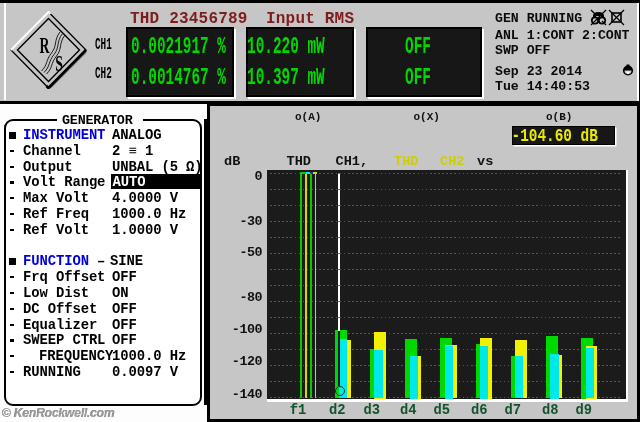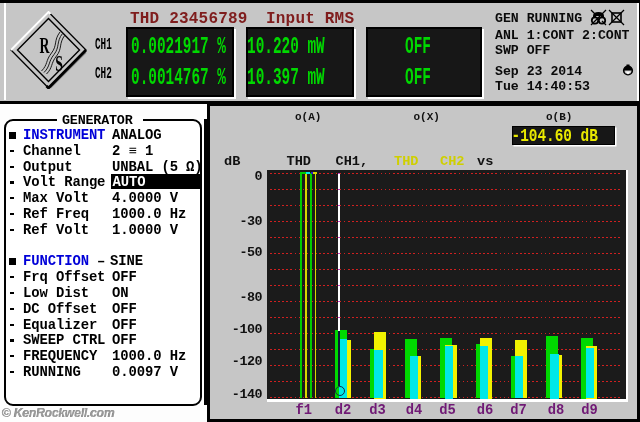--- a/index.html
+++ b/index.html
@@ -36,21 +36,21 @@
 .vtxt{position:absolute;line-height:17.5px;transform:scaleY(1.25);transform-origin:center;white-space:pre;top:1.5px}
 .leg{position:absolute;top:48.5px;font-size:13.6px;color:#111;white-space:pre}
 .ylw{color:#cfcf00}
 #plot{position:absolute;left:57.5px;top:64.5px;width:358.5px;height:229px;background:#1b1b1b;
  border-right:2.5px solid #fff;border-bottom:3px solid #fff}
 .gl{position:absolute;left:3px;width:352px;height:1.4px;
  background:repeating-linear-gradient(to right,#d02020 0,#d02020 1.6px,transparent 1.6px,transparent 4.1px)}
 .bar{position:absolute}
 .vline{position:absolute;top:3px;height:224.5px;width:1.9px}
 .ylab{position:absolute;left:222px;width:40px;text-align:right;font-size:13.4px;color:#111;letter-spacing:-0.5px}
-.xlab{position:absolute;top:403px;width:28px;text-align:center;font-size:13.8px;color:#701a75}
+.xlab{position:absolute;top:403px;width:28px;font-size:13.8px;color:#14532d}
 svg{position:absolute}
 </style></head>
 <body>
 <div id="topbar"></div>
 <div id="hleft"></div>
 
 <svg class="abs" style="left:10px;top:11px" width="77" height="78" viewBox="0 0 77 78">
  <polygon points="41,4 76.5,42 41,77.5 5.5,42" fill="#8f8f8f"></polygon>
  <polygon points="38.5,1 76,39 38.5,77 1,39" fill="#c6c6c6" stroke="#000" stroke-width="1.3"></polygon>
  <path d="M1,39 L38.5,1 L40.5,3" fill="none" stroke="#fff" stroke-width="2.2"></path>
@@ -153,21 +153,21 @@
 <div class="bdot" style="top:307.8px"></div>
 <div class="prow " style="top:300.8px;left:23px">DC Offset</div>
 <div class="prow" style="top:300.8px;left:112px">OFF</div>
 <div class="bdot" style="top:323.6px"></div>
 <div class="prow " style="top:316.6px;left:23px">Equalizer</div>
 <div class="prow" style="top:316.6px;left:112px">OFF</div>
 <div class="bdot" style="top:339.4px"></div>
 <div class="prow " style="top:332.4px;left:23px">SWEEP CTRL</div>
 <div class="prow" style="top:332.4px;left:112px">OFF</div>
 <div class="bdot" style="top:355.2px"></div>
-<div class="prow " style="top:348.2px;left:23px">FREQUENCY</div>
+<div class="prow " style="top:348.2px;left:39px">FREQUENCY</div>
 <div class="prow" style="top:348.2px;left:112px">1000.0 Hz</div>
 <div class="bdot" style="top:371.0px"></div>
 <div class="prow " style="top:364.0px;left:23px">RUNNING</div>
 <div class="prow" style="top:364.0px;left:112px">0.0097 V</div>
 <div id="wmark">© KenRockwell.com</div>
 
 <div id="chart">
  <div class="olab" style="left:85.5px">o(A)</div>
  <div class="olab" style="left:204px">o(X)</div>
  <div class="olab" style="left:336.5px">o(B)</div>

